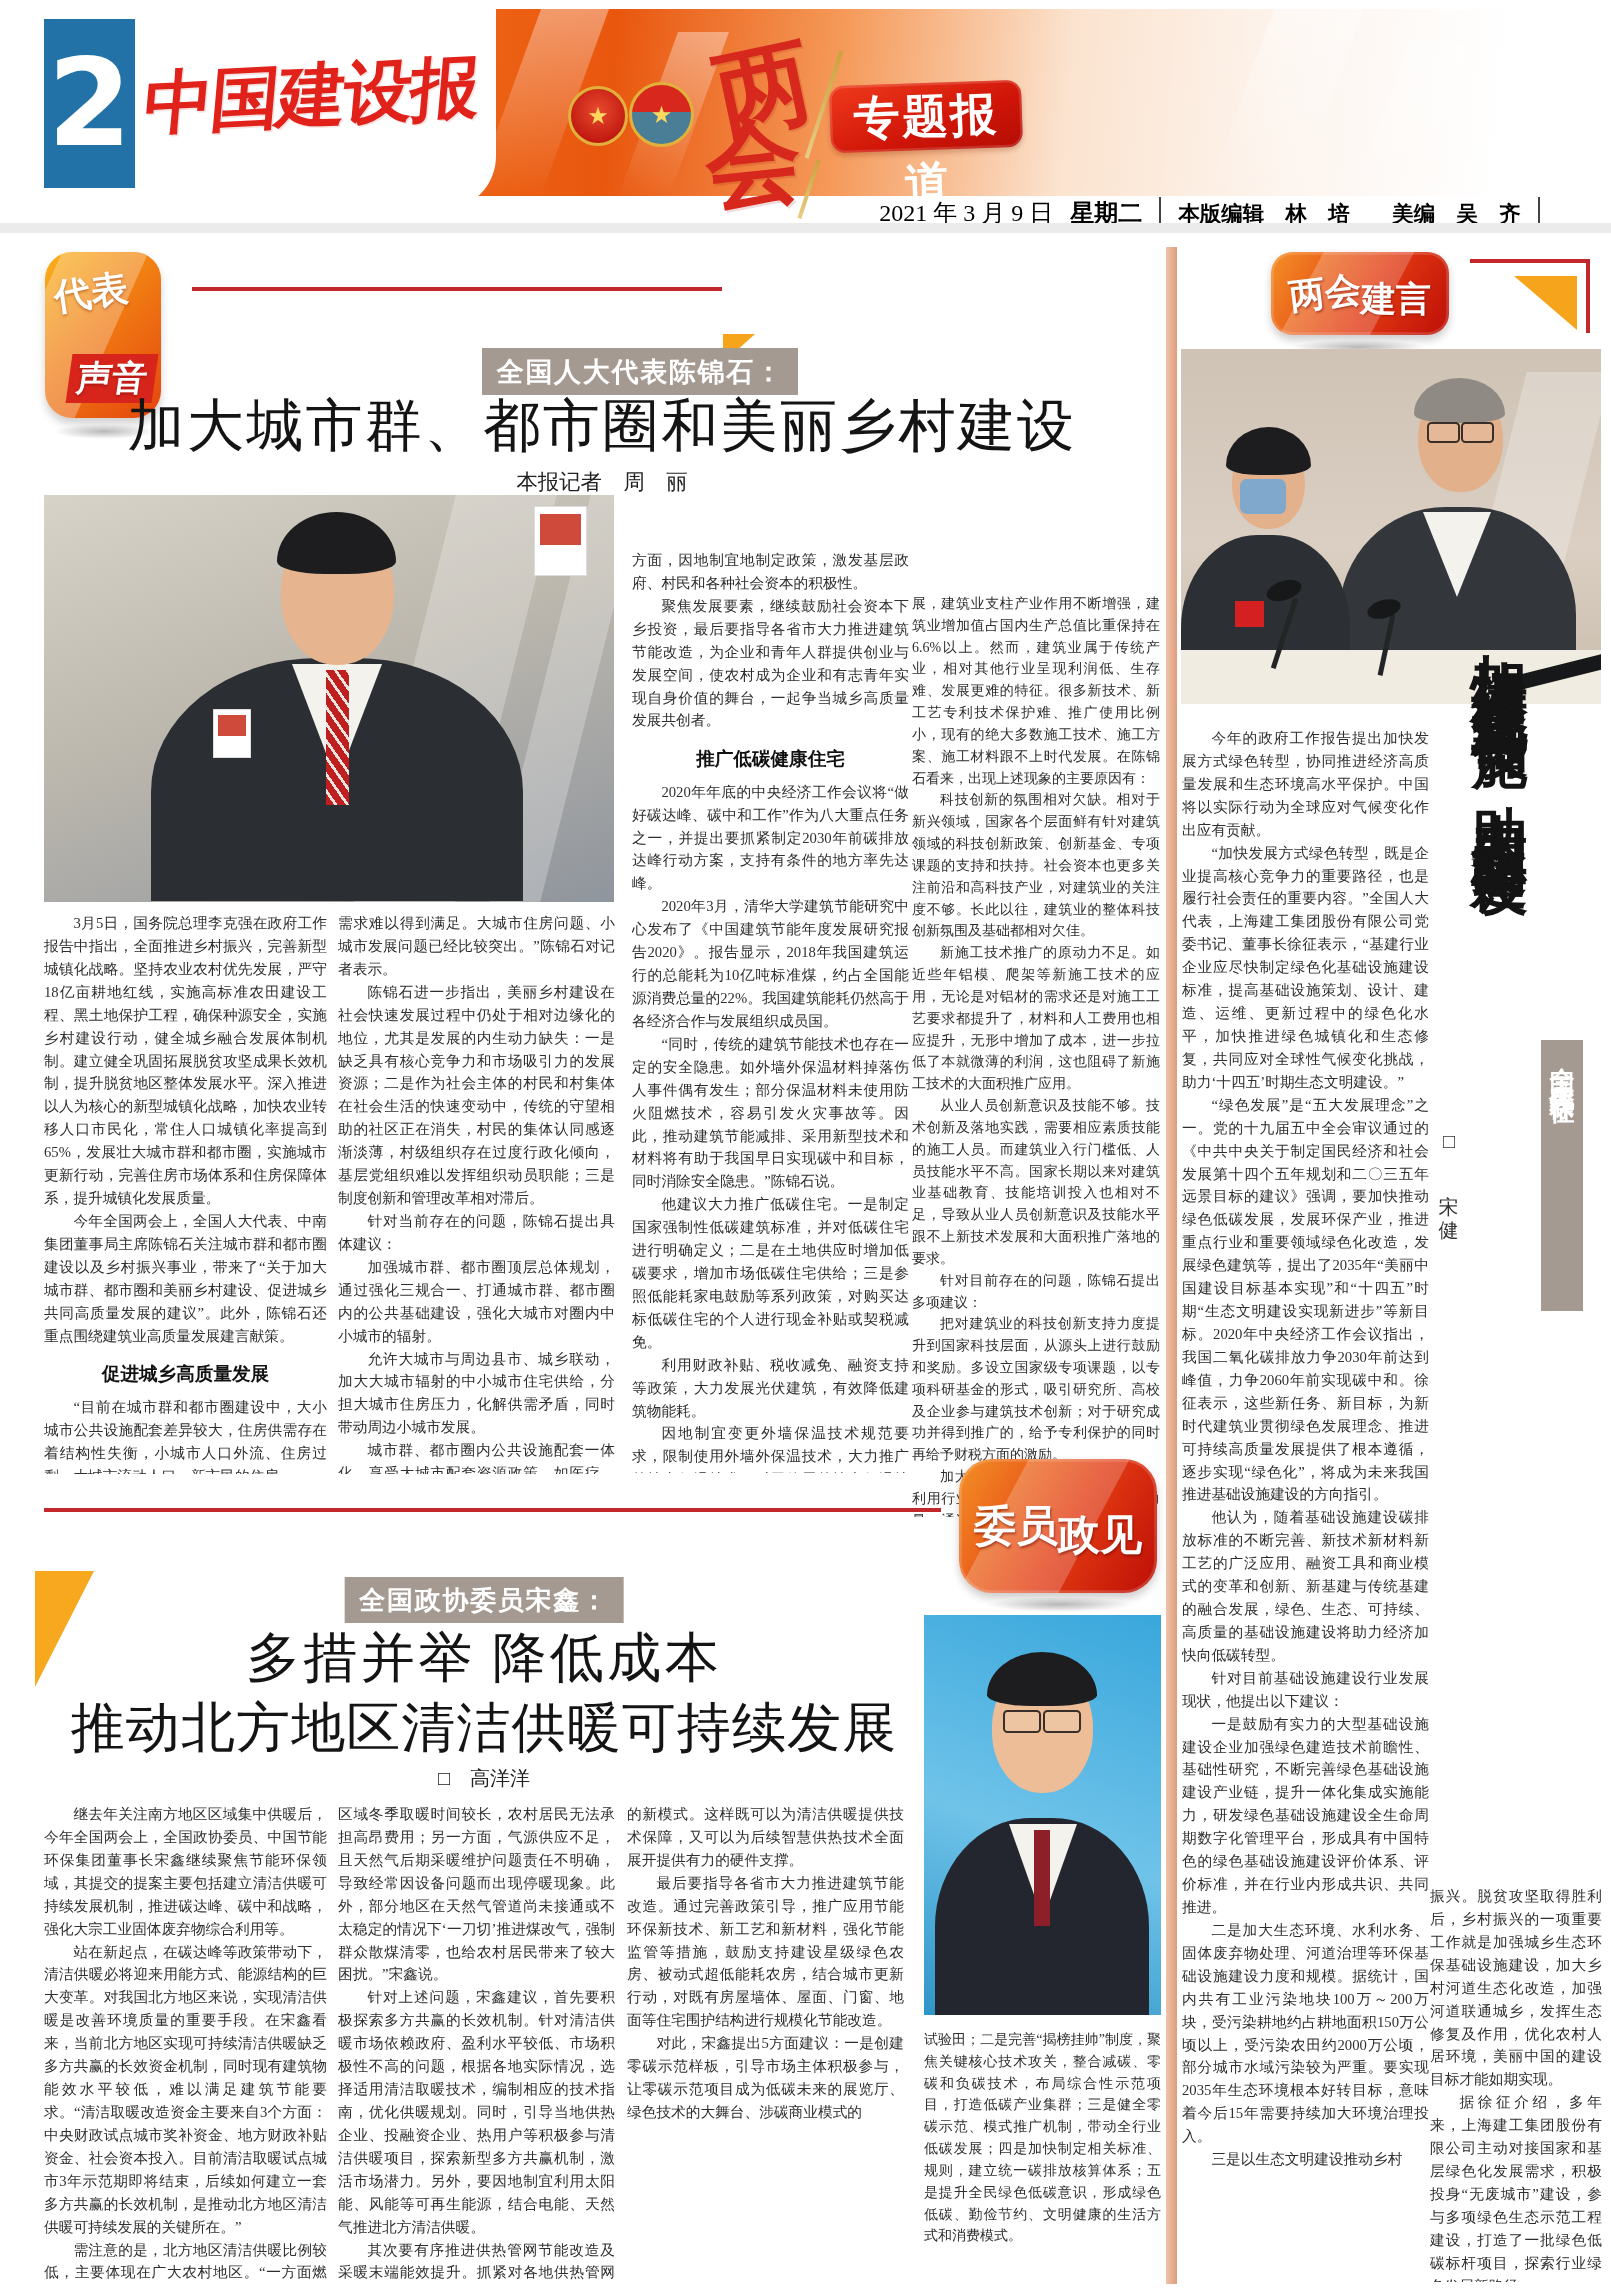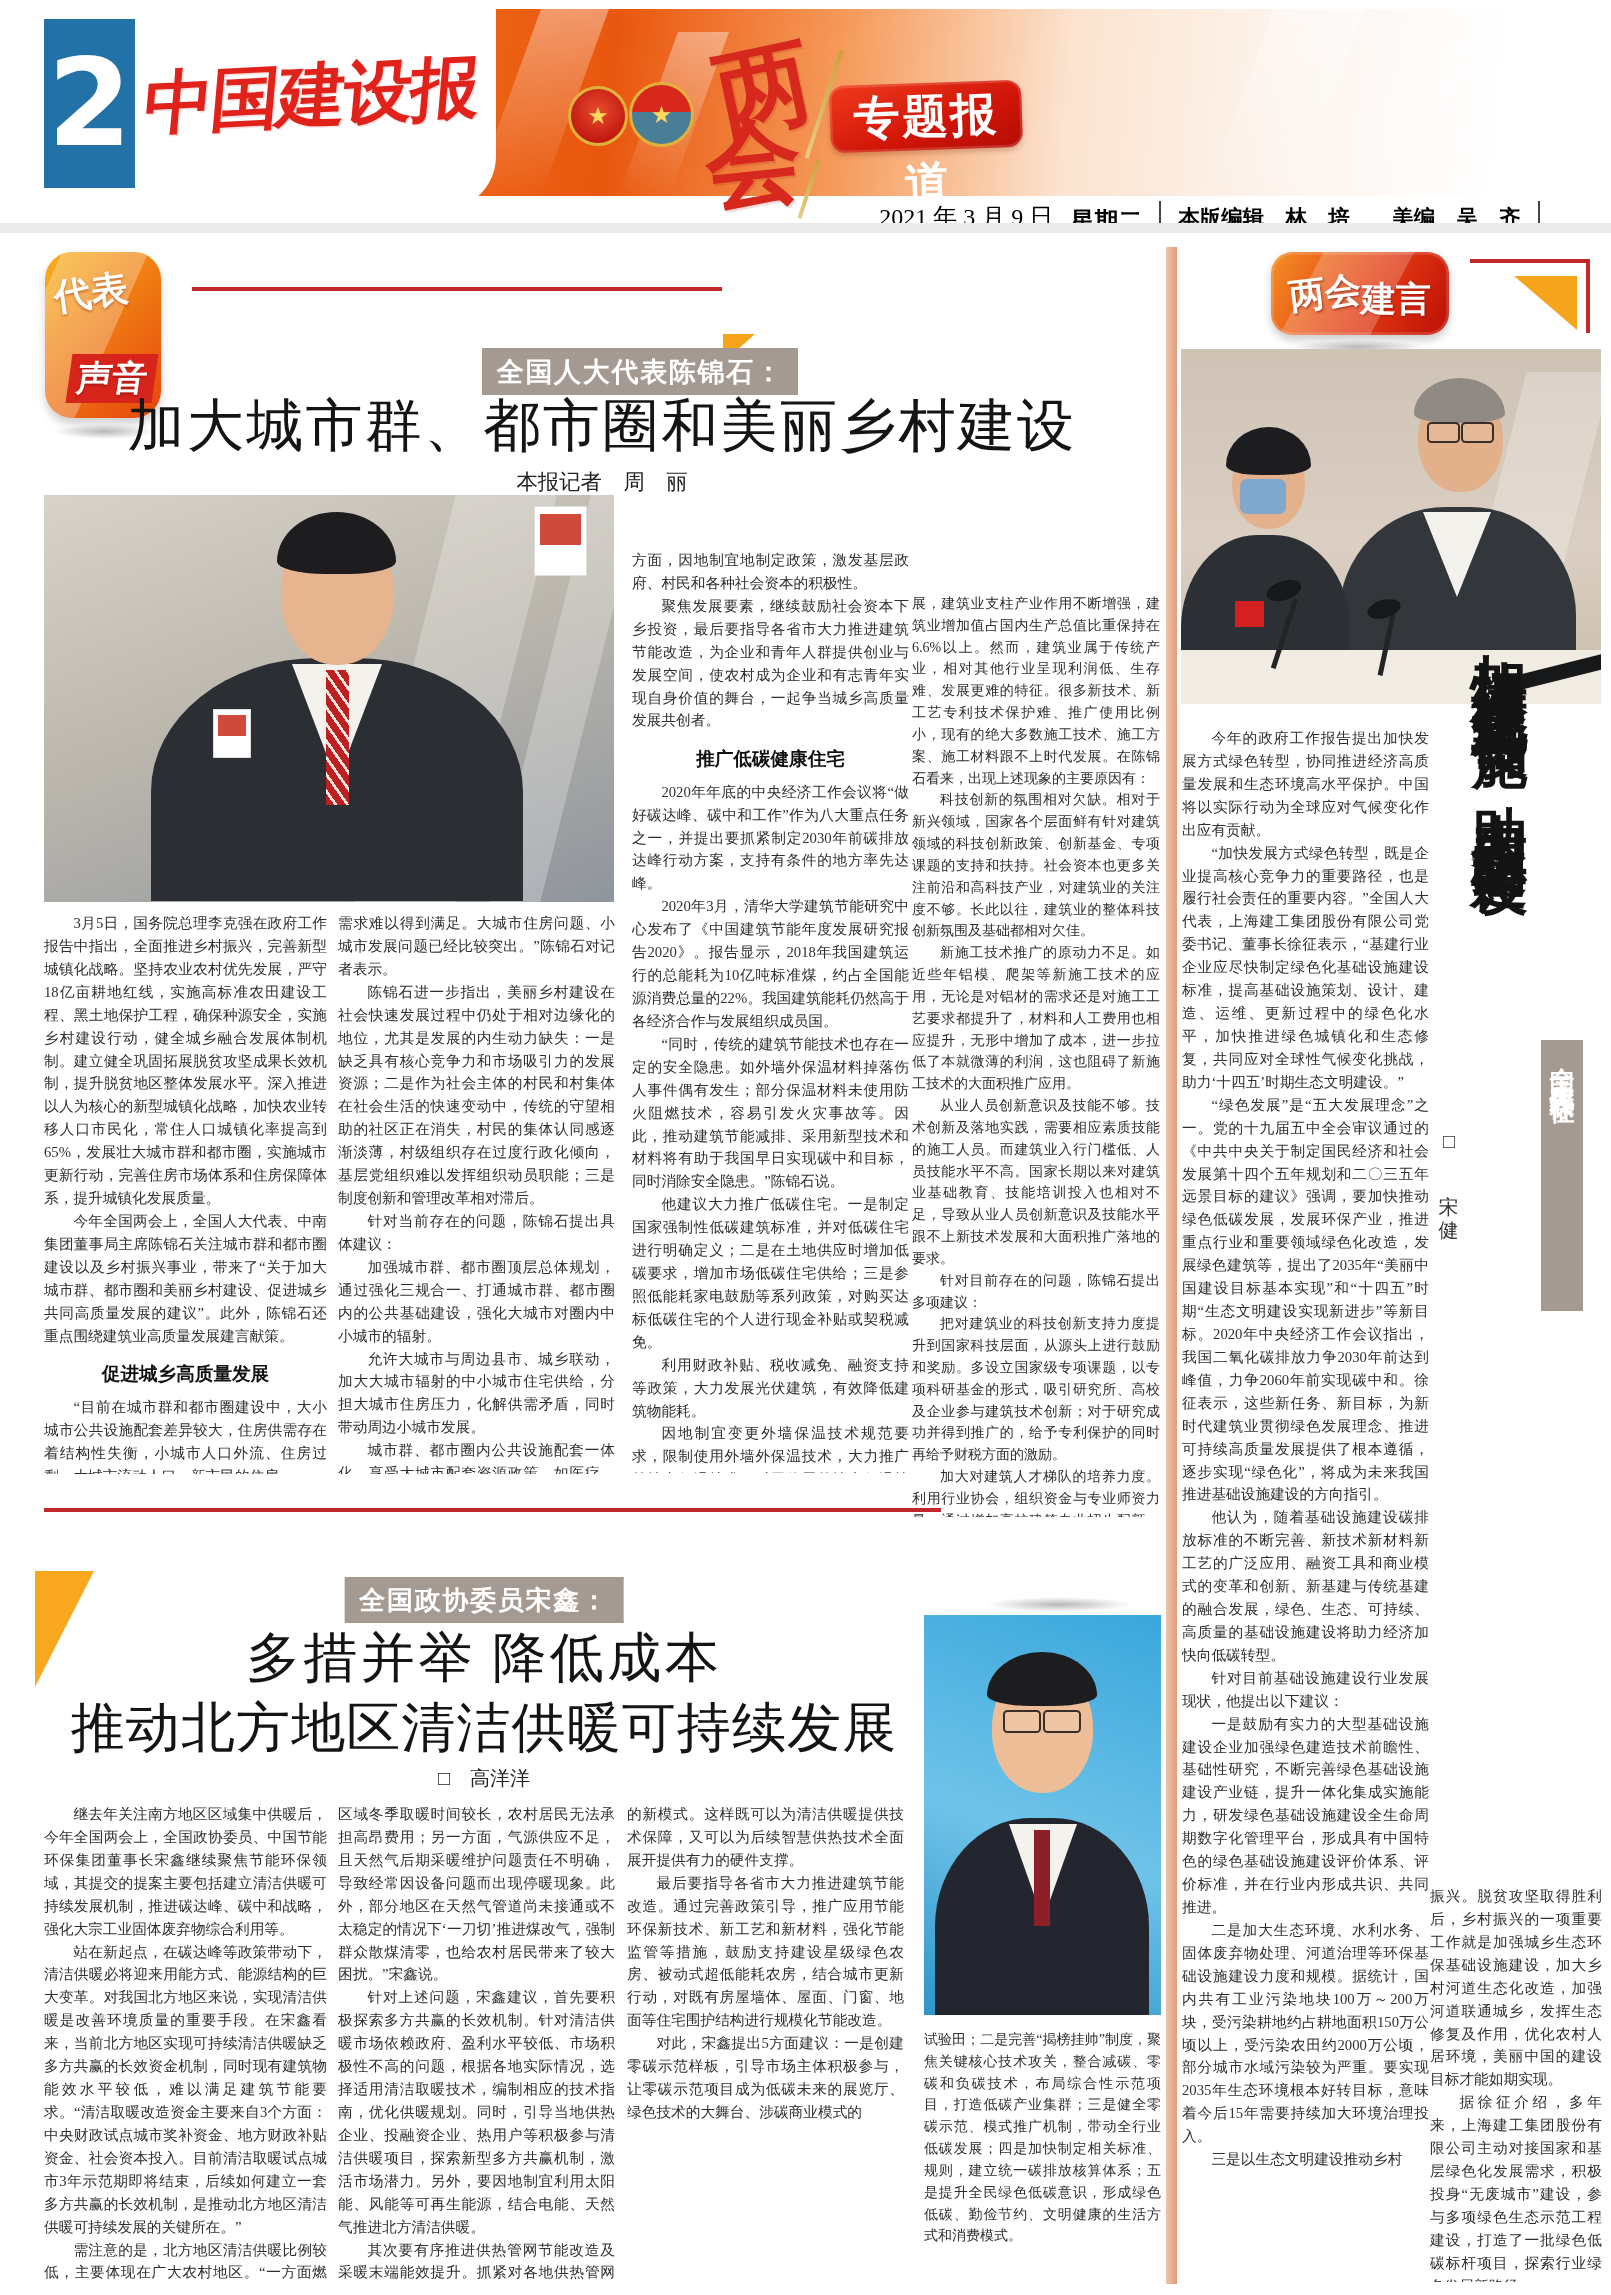--- a/index.html
+++ b/index.html
@@ -103,21 +103,21 @@
   <div class="emblem" style="left:568px;top:86px;width:54px;height:54px;background:radial-gradient(circle at 50% 40%,#e84a2e,#c01810 75%);">★</div>
   <div class="emblem" style="left:629px;top:82px;width:59px;height:59px;background:linear-gradient(180deg,#d8281e 46%,#4a7d96 46%);">★</div>
   <span class="lh-char" style="left:717px;top:26px;transform:rotate(-12deg);">两</span>
   <span class="lh-char" style="left:706px;top:100px;transform:rotate(-6deg);">会</span>
   <div class="goldslash" style="left:822px;top:48px;height:113px;"></div>
   <div class="goldslash" style="left:807px;top:158px;height:62px;"></div>
   <div class="ztbd">专题报道</div>
 
   <div class="dateline">
     <span>2021 年 3 月 9 日</span>
-    <span style="font-weight:bold;margin-top:8px;">星期二</span>
+    <span style="font-weight:bold;">星期二</span>
     <span class="dbar"></span>
     <span style="font-size:21.4px;font-weight:bold;">本版编辑　林　培　　美编　吴　齐</span>
     <span class="dbar"></span>
   </div>
   <div class="hdr-gray"></div>
 
   <div class="badge-sq">
     <div class="gloss"></div>
     <span class="bsq-t">代表</span>
     <span class="bsq-b">声音</span>
@@ -223,20 +223,25 @@
       <p>一是鼓励有实力的大型基础设施建设企业加强绿色建造技术前瞻性、基础性研究，不断完善绿色基础设施建设产业链，提升一体化集成实施能力，研发绿色基础设施建设全生命周期数字化管理平台，形成具有中国特色的绿色基础设施建设评价体系、评价标准，并在行业内形成共识、共同推进。</p>
       <p>二是加大生态环境、水利水务、固体废弃物处理、河道治理等环保基础设施建设力度和规模。据统计，国内共有工业污染地块100万～200万块，受污染耕地约占耕地面积150万公顷以上，受污染农田约2000万公顷，部分城市水域污染较为严重。要实现2035年生态环境根本好转目标，意味着今后15年需要持续加大环境治理投入。</p>
       <p>三是以生态文明建设推动乡村</p>
     </div>
   <div class="col" style="left:1430px;top:1885px;width:172px;height:397px;">
       <p class="cont">振兴。脱贫攻坚取得胜利后，乡村振兴的一项重要工作就是加强城乡生态环保基础设施建设，加大乡村河道生态化改造，加强河道联通城乡，发挥生态修复及作用，优化农村人居环境，美丽中国的建设目标才能如期实现。</p>
       <p>据徐征介绍，多年来，上海建工集团股份有限公司主动对接国家和基层绿色化发展需求，积极投身“无废城市”建设，参与多项绿色生态示范工程建设，打造了一批绿色低碳标杆项目，探索行业绿色发展新路径。</p>
     </div>
 
   <div class="redline" style="left:44px;top:1508px;width:897px;"></div>
+  <div class="badge-pill" style="left:959px;top:1459px;width:198px;height:134px;border-radius:33px;">
+    <div class="gloss"></div>
+    <span class="bp-script" style="font-family:'DejaVu Sans',sans-serif;font-size:42px;transform:rotate(0deg);">委员</span>
+    <span class="bp-bold" style="font-size:42px;transform:translateY(9px);">政见</span>
+  </div>
   <div class="badge-shadow" style="left:986px;top:1597px;width:147px;height:14.7px;"></div>
   <div class="tri" style="left:35px;top:1571px;border-top:116px solid #f7a81f;border-right:59px solid transparent;"></div>
 
   <div class="kicker" style="left:484px;top:1577px;transform:translateX(-50%);font-size:26px;">全国政协委员宋鑫：</div>
   <div class="headline" style="left:484px;top:1622px;transform:translateX(-50%);font-size:54px;letter-spacing:3.4px;">多措并举 降低成本</div>
   <div class="headline" style="left:484px;top:1692px;transform:translateX(-50%);font-size:54px;letter-spacing:1.1px;">推动北方地区清洁供暖可持续发展</div>
   <div class="byline" style="left:484px;top:1765px;transform:translateX(-50%);font-size:20px;">□　高洋洋</div>
 
   <div class="photo ph-song" style="left:924px;top:1615px;width:237px;height:400px;">
     <div class="suit" style="left:11.3px;top:203px;width:214px;height:197px;background:#23262e;"></div>

